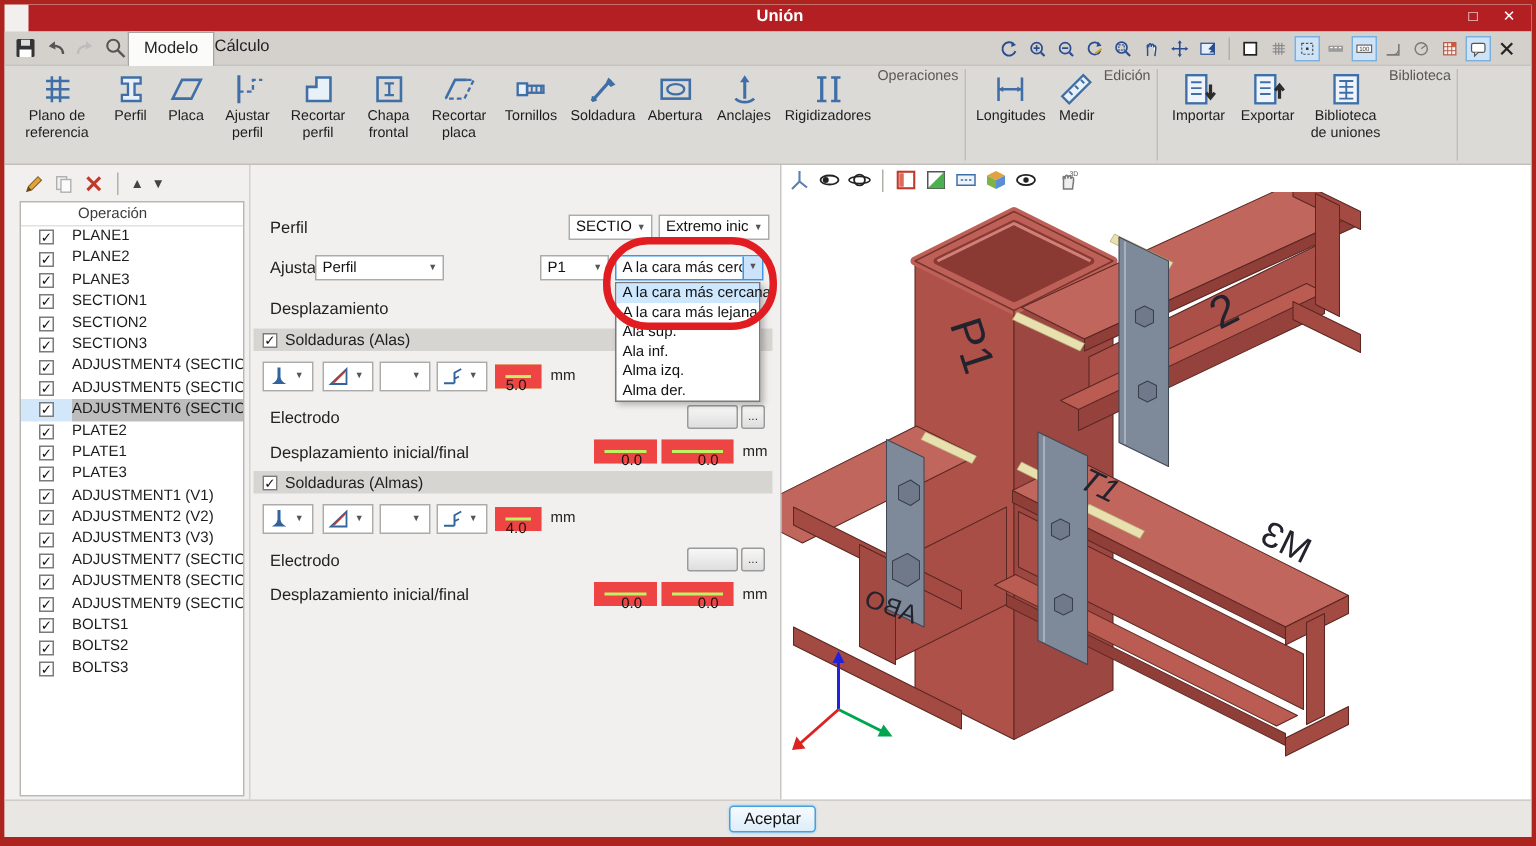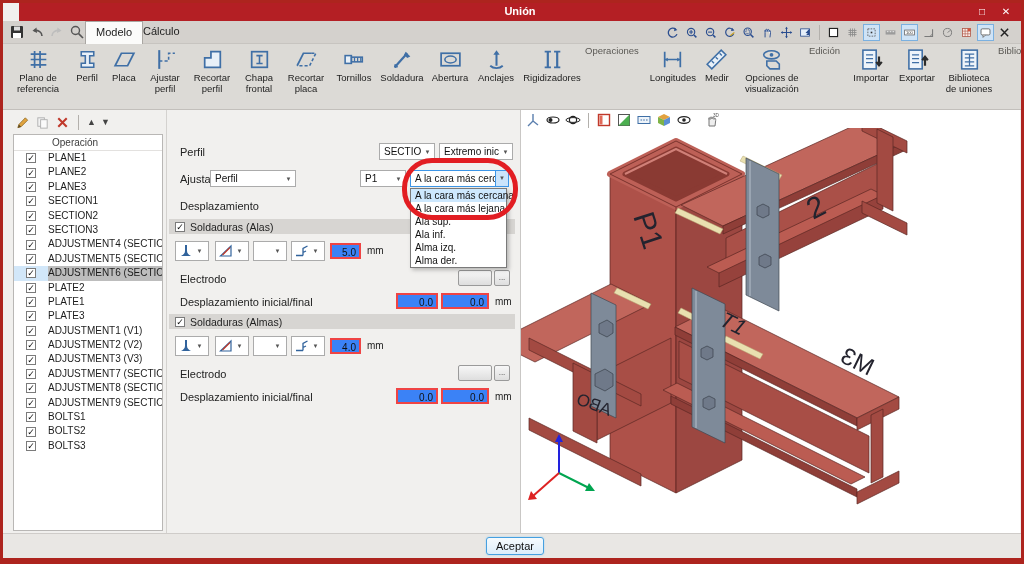--- a/index.html
+++ b/index.html
@@ -51,21 +51,21 @@
   .cmb.open .a{background:#cbe4fb;height:100%;line-height:15px;border-left:1px solid #3d96e8;}
   .popup{position:absolute;background:#fff;border:1px solid #7a7a7a;box-shadow:2px 2px 4px rgba(0,0,0,.25);z-index:50;font-size:10px;}
   .popup .opt{height:13px;line-height:13px;padding-left:4px;color:#111;white-space:nowrap;}
   .popup .opt.sel{background:#cde8fe;}
   .annot{position:absolute;border:5px solid #e21d22;border-radius:30px;z-index:60;pointer-events:none;}
   .secbar{position:absolute;left:166px;width:346px;height:15px;background:#d7d5d2;display:flex;align-items:center;font-size:10.5px;color:#1e1e1e;}
   .secbar .cb{margin:0 5px 0 6px;}
   .wbtn{position:absolute;width:34px;height:20px;background:#fff;border:1px solid #ababab;display:flex;align-items:center;}
   .wbtn svg{width:16px;height:16px;margin-left:2px;}
   .wbtn .a{width:11px;text-align:center;font-size:6px;color:#555;}
-  .fld{position:absolute;height:16px;background:#3b82f6;border:2px solid #ef4444;font-size:10px;color:#111;text-align:right;padding:2px 3px 0 0;}
+  .fld{position:absolute;height:16px;background:#bef264;border:7px solid #ef4444;font-size:10px;color:#111;text-align:right;padding:2px 3px 0 0;}
   .unit{position:absolute;font-size:10px;color:#222;}
   .ebtn{position:absolute;width:34px;height:16px;border:1px solid #9a9a9a;border-radius:2px;background:linear-gradient(#f7f7f7,#dedede);}
   .dots{position:absolute;width:16px;height:16px;border:1px solid #9a9a9a;border-radius:2px;background:linear-gradient(#f7f7f7,#dedede);font-size:8px;text-align:center;line-height:14px;color:#333;}
   .divline{position:absolute;top:0;bottom:0;width:1px;background:#d4d2cf;}
   
   .viewport{position:absolute;left:517px;top:0;width:500px;height:423px;background:#fff;border-left:1px solid #c9c7c5;}
   .vtools{position:absolute;left:4px;top:2px;display:flex;gap:4px;align-items:center;}
   .vtools .ic{width:16px;height:16px;}
   
   .footer{position:absolute;left:0;right:0;top:530px;height:25px;background:#e9e7e4;border-top:1px solid #cfccc9;}
@@ -282,28 +282,20 @@
             </svg>
             <span>Longitudes</span>
           </div>
         <div class="rbtn" style="width:36px">
             <svg viewBox="0 0 16 16">
               <path d="M2 11 L11 2 L14 5 L5 14 Z" stroke="#3f6fa6" fill="#e8f0f8" stroke-width="1"></path>
               <path d="M5 9l1.4 1.4M7.5 6.5l1.4 1.4M10 4l1.4 1.4" stroke="#3f6fa6" stroke-width=".9"></path>
             </svg>
             <span>Medir</span>
           </div>
-        <div class="rbtn" style="width:74px">
-            <svg viewBox="0 0 16 16">
-              <ellipse cx="8" cy="5" rx="5" ry="2.6" stroke="#3f6fa6" fill="none"></ellipse>
-              <circle cx="8" cy="5" r="1.2" fill="#3f6fa6"></circle>
-              <path d="M5 9 L11 9 L13 11 L13 14 L7 14 L5 12Z" stroke="#3f6fa6" fill="none"></path>
-            </svg>
-            <span>Opciones de visualización</span>
-          </div>
       </div>
       <div class="rlabel">Edición</div>
     </div>
     <div class="rsep"></div>
     <div class="rgroup">
       <div class="rbtns">
         <div class="rbtn" style="width:46px">
             <svg viewBox="0 0 16 16">
               <rect x="2.5" y="2" width="8.5" height="12" stroke="#3f6fa6" fill="#eef4fa"></rect>
               <path d="M4.5 5h4.5M4.5 7.5h4.5M4.5 10h4.5" stroke="#3f6fa6" stroke-width=".8"></path>

